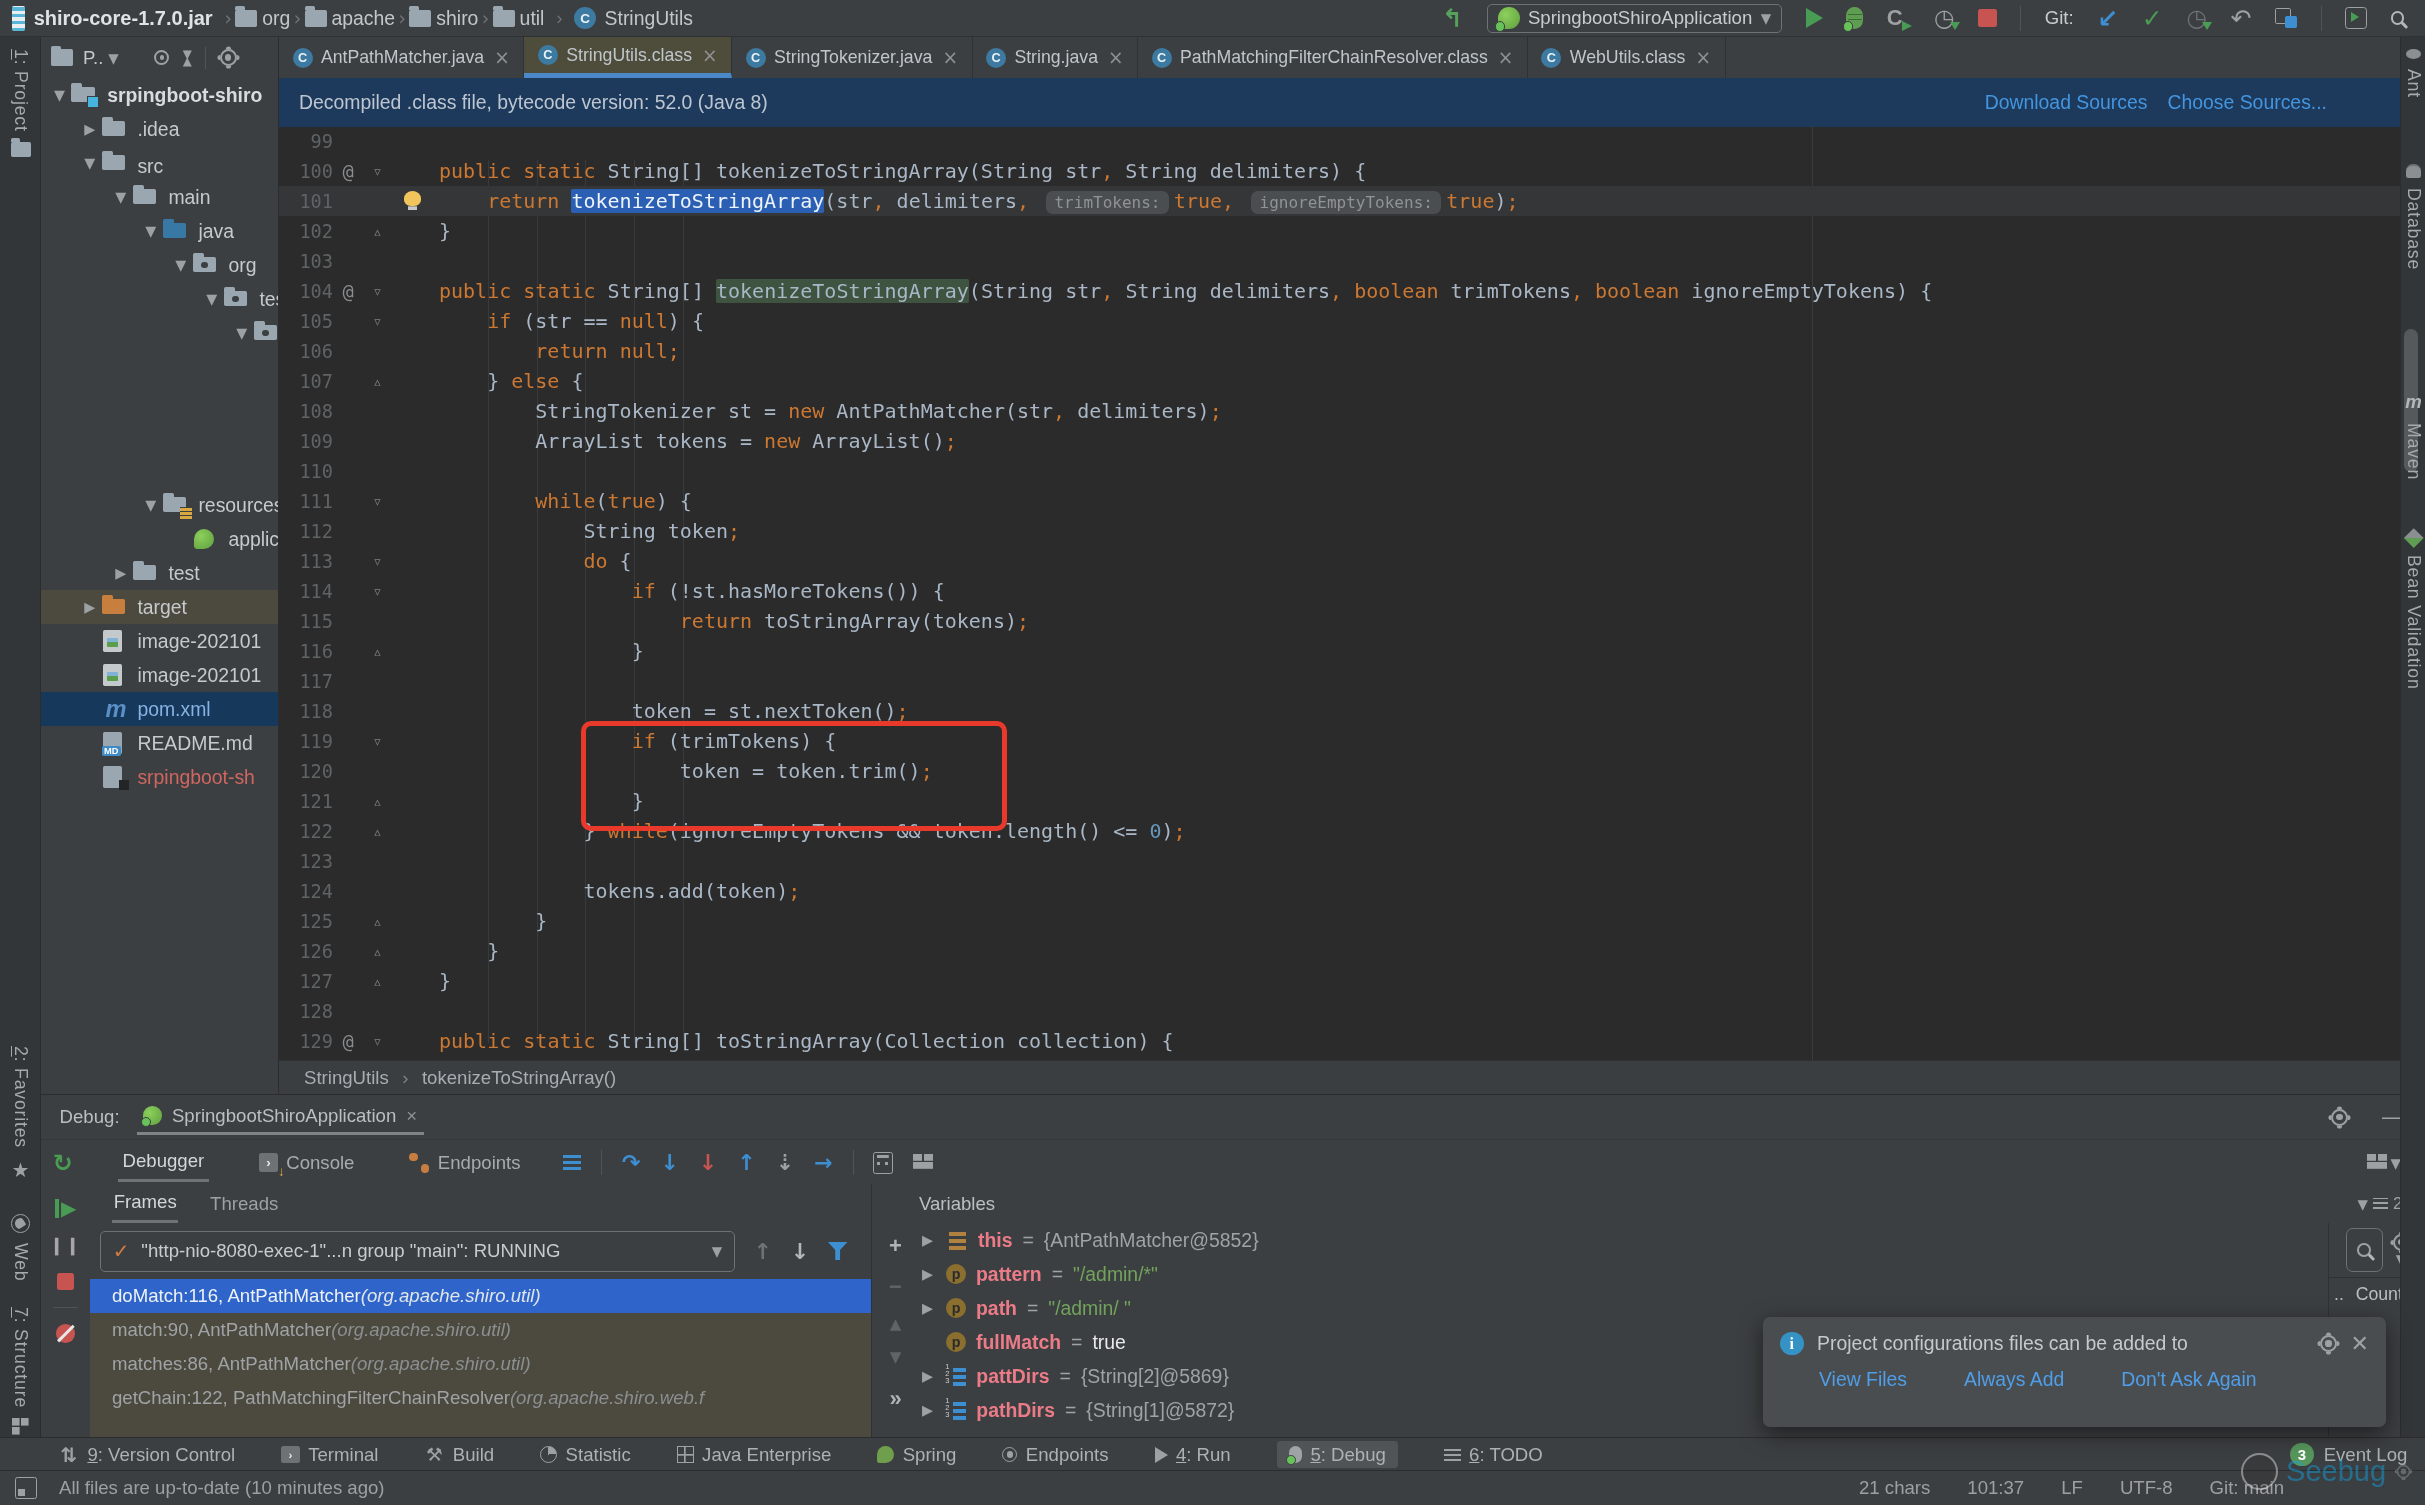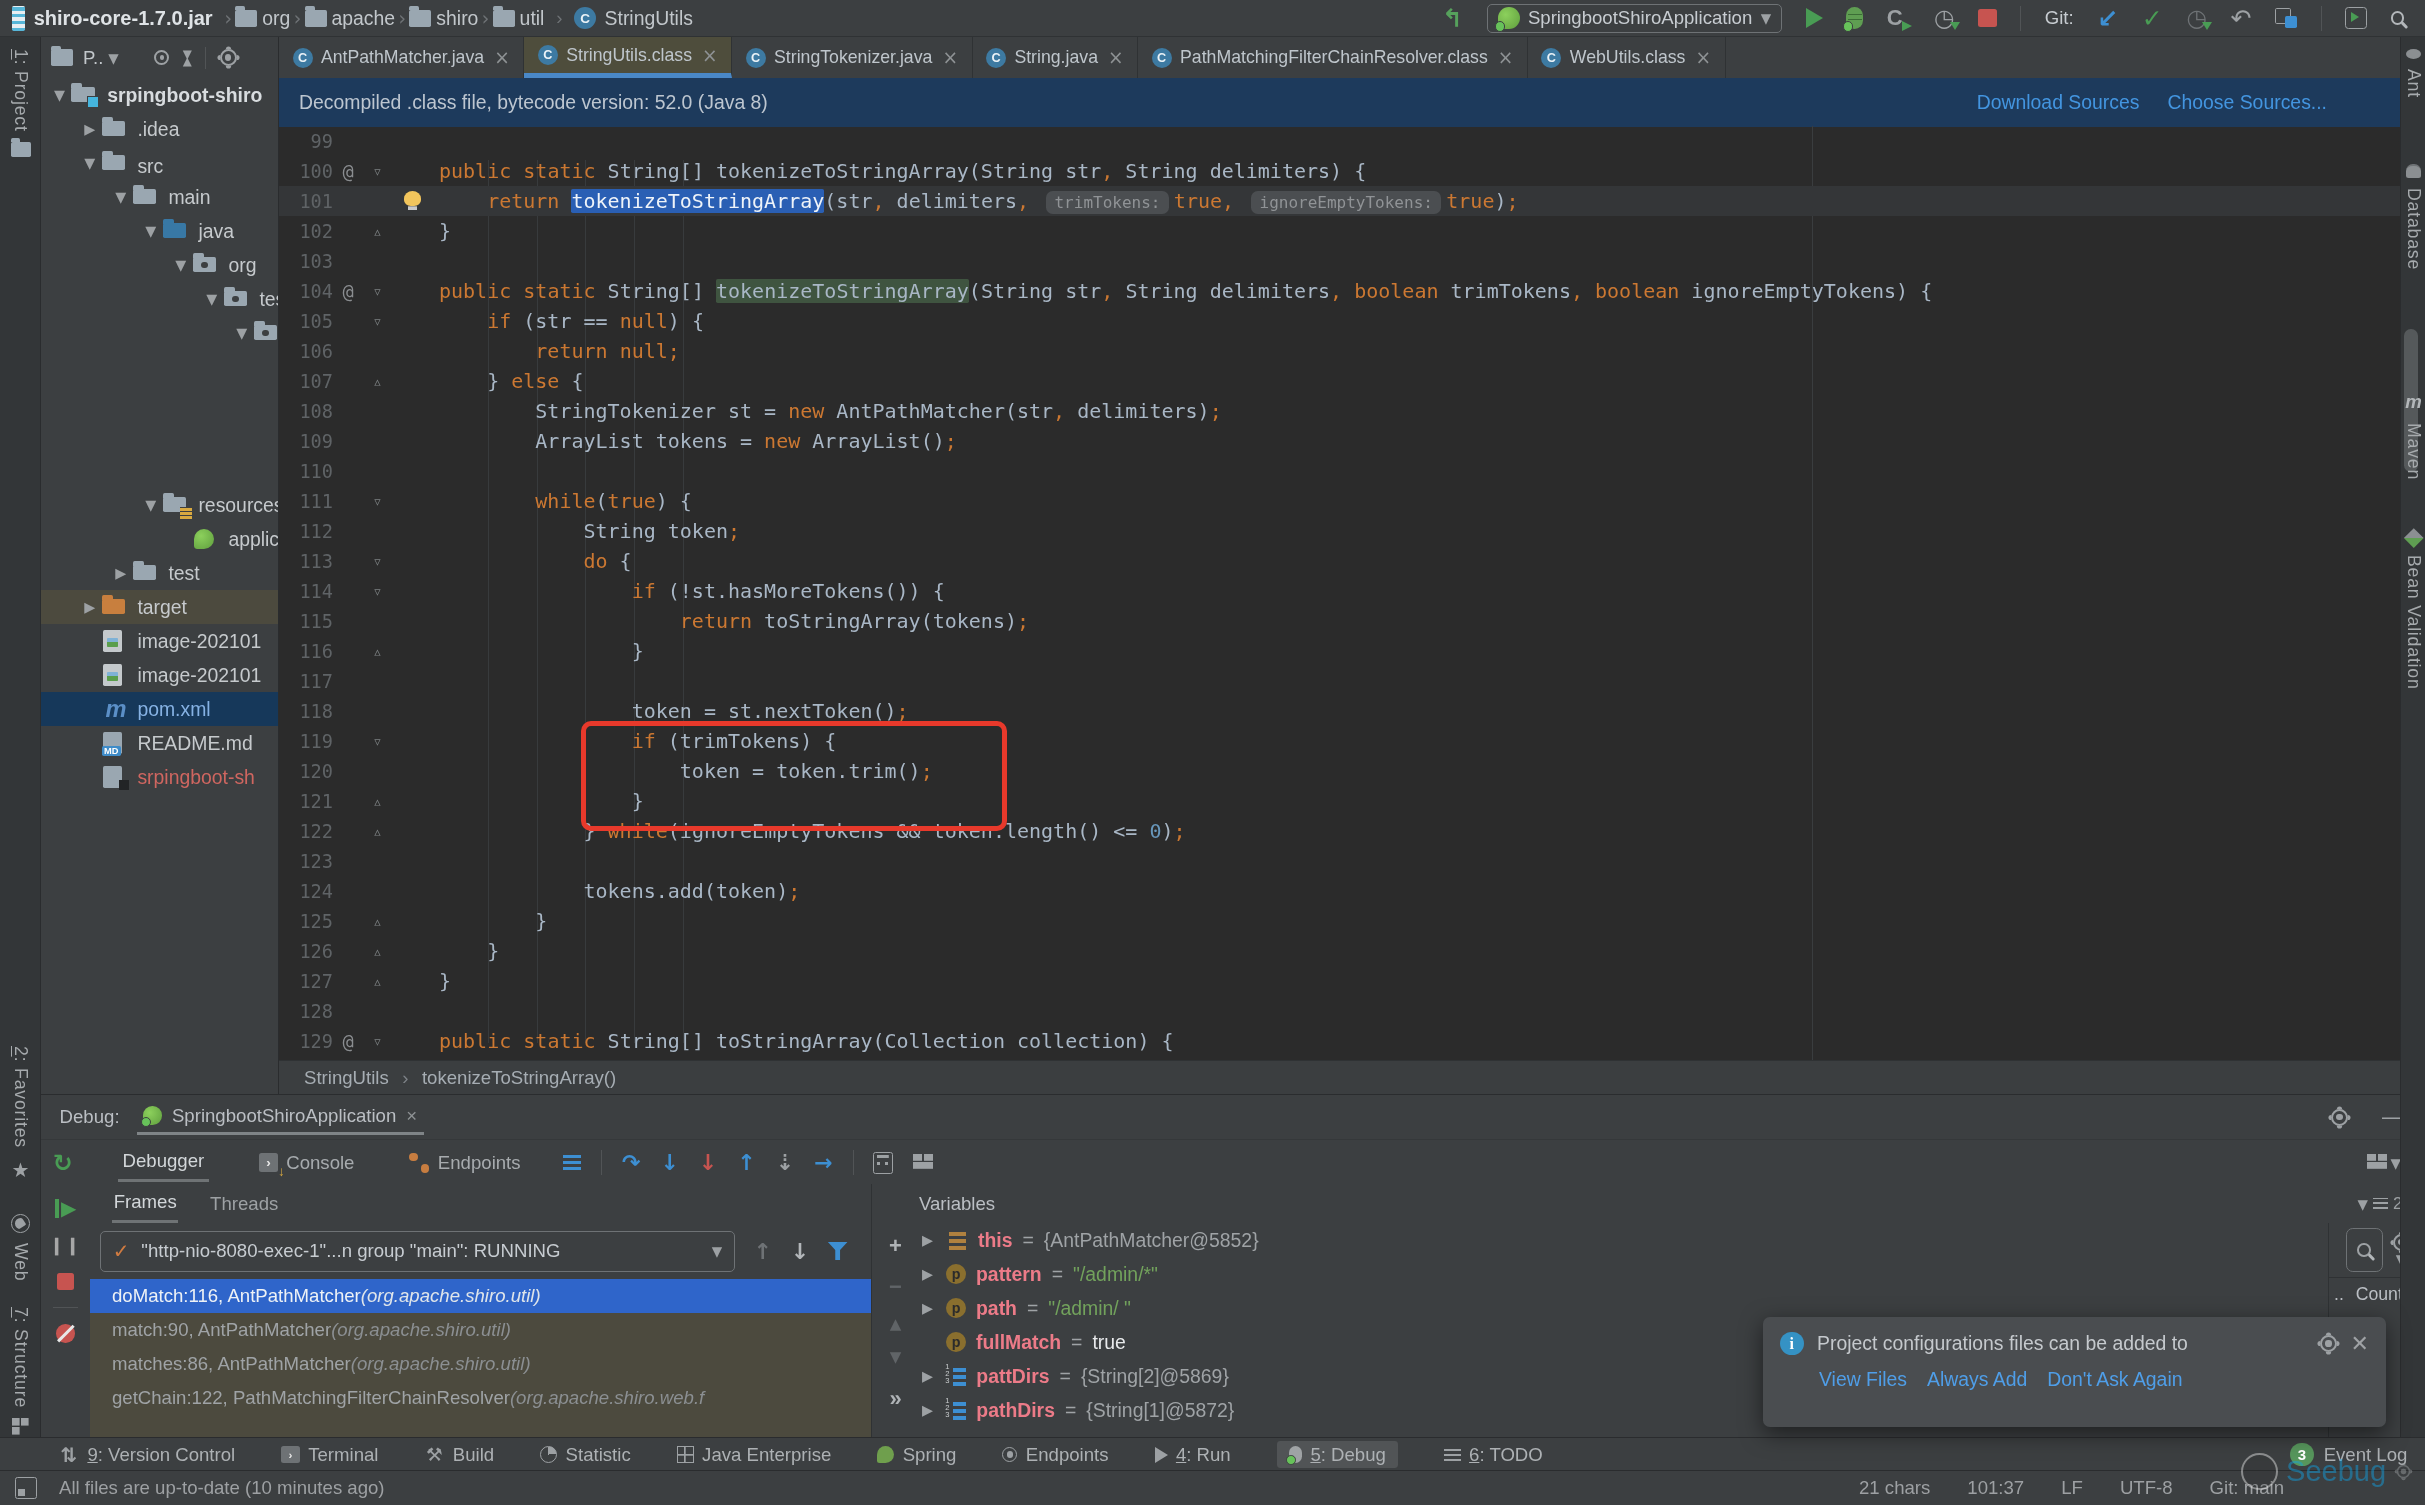--- a/index.html
+++ b/index.html
@@ -105,21 +105,21 @@
 
   
   #editor{position:absolute;left:279px;top:37px;width:2122px;height:1057px;background:var(--ed);z-index:3}
   #tabs{height:41px;background:var(--win);display:flex;align-items:stretch}
   .tab{display:flex;align-items:center;gap:8.4px;padding:0 13.5px;border-right:0.8px solid var(--bd2);font-size:17.7px;color:#bfc6cc;position:relative}
   .tab .ci{width:20px;height:20px;border-radius:50%;background:#3d7aa2;color:#eaf2f7;font-size:12.7px;font-weight:bold;display:flex;align-items:center;justify-content:center;flex:none}
   .tab .x{color:#8e9折294;color:#8e9294;font-size:18.6px;margin-left:1.7px}
   .tab.active{background:#4e4d3c;border-bottom:5px solid #4a88c7}
   #banner{position:absolute;top:41px;left:0;right:0;height:49px;background:var(--banner);display:flex;align-items:center;
     padding:0 20px;font-size:19.4px;color:#bdc6d0}
-  #banner .links{margin-left:auto;display:flex;gap:28px;padding-right:54px}
+  #banner .links{margin-left:auto;display:flex;gap:20px;padding-right:54px}
   #banner .lnk{color:var(--link);font-size:19.4px}
   #codearea{position:absolute;top:89px;left:0;right:0;bottom:34px;overflow:hidden;font-family:"DejaVu Sans Mono",monospace}
   .guide{position:absolute;top:34px;bottom:17px;width:0.8px;background:#383b3d;z-index:0}
   #wrapguide{position:absolute;top:0;bottom:0;left:1533px;width:0.8px;background:#3a3d3f;z-index:0}
   .cl{height:30px;display:flex;align-items:center;position:relative;z-index:1}
   .cl.cur{background:#343638}
   .g-num{width:54px;text-align:right;color:var(--num);font-size:18.6px;flex:none}
   .g-ic{width:30px;text-align:center;color:#8a8d90;font-size:18.6px;flex:none}
   .g-fold{width:29px;text-align:center;color:#7c8082;font-size:12.7px;flex:none}
   .code{margin-left:47px;font-size:20px;white-space:pre;color:var(--pl)}
@@ -217,21 +217,21 @@
   #memhead{border-top:0.8px solid var(--bd2);height:34px;display:flex;align-items:center;font-size:17.7px;color:#bbbfc4;padding-left:5px;gap:11.8px}
 
   
   #notif{position:absolute;left:1763px;top:1317px;width:623px;height:110px;background:#4a4d50;border-radius:6.8px;
     box-shadow:0 6.8px 22px rgba(0,0,0,.5);z-index:20;padding:13.5px 17px}
   #notif .r1{display:flex;align-items:center;gap:13.5px}
   .info-ic{width:23.6px;height:23.6px;border-radius:50%;background:#3592c4;color:#fff;font-weight:bold;font-size:16px;
     display:flex;align-items:center;justify-content:center;font-family:"Liberation Serif",serif;flex:none}
   #notif .msg{font-size:19.4px;color:#c5c9cd;white-space:nowrap;overflow:hidden;flex:1}
   #notif .x{color:#9fa2a5;font-size:22px}
-  #notif .r2{display:flex;gap:20px;margin-left:39px;margin-top:11.8px}
+  #notif .r2{display:flex;gap:57px;margin-left:39px;margin-top:11.8px}
   #notif .r2 span{color:#4f9ee8;font-size:19.4px}
 
   
   #toolbar-bottom{position:absolute;left:0;top:1437px;width:2426px;height:34px;background:var(--win);
     border-top:0.8px solid var(--bd);display:flex;align-items:center;padding-left:59px;gap:46px;z-index:6;font-size:18.6px;color:#adb1b4}
   .bitem{display:flex;align-items:center;gap:8.4px;white-space:nowrap}
   .bitem.active{background:#515456;border-radius:3.4px;padding:2.5px 11.8px}
   .bitem u{text-decoration:underline}
   #evtlog{margin-left:auto;display:flex;align-items:center;gap:10px;padding-right:18.6px}
   .evt-c{width:23.6px;height:23.6px;border-radius:50%;background:#57965c;color:#fff;font-size:15px;font-weight:bold;display:flex;align-items:center;justify-content:center}

